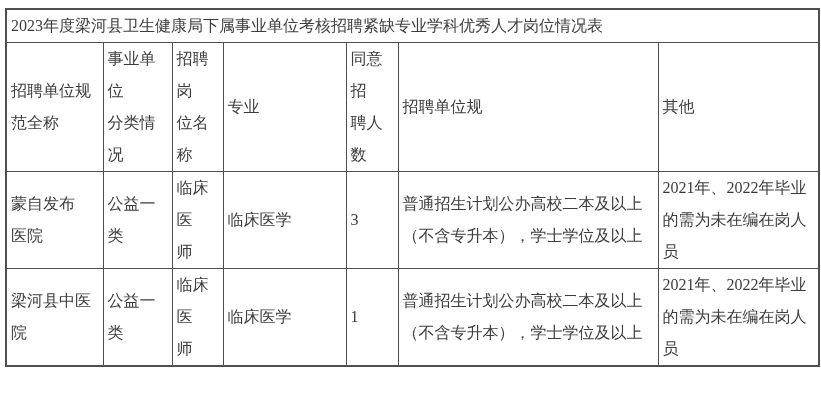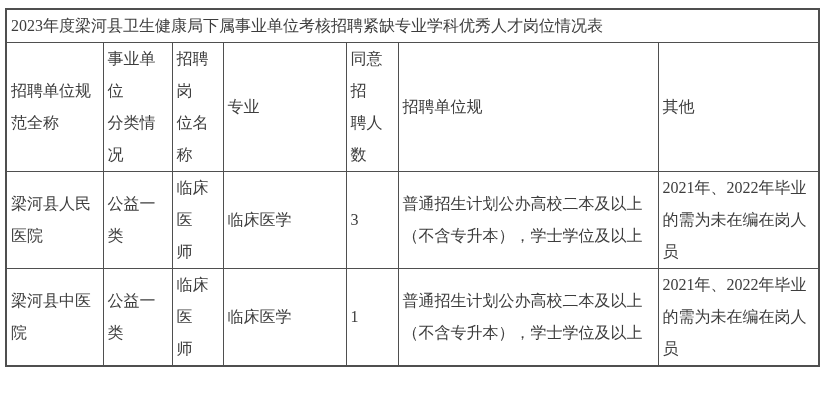--- a/index.html
+++ b/index.html
@@ -84,21 +84,21 @@
 分类情况</td>
         <td>招聘岗
 位名称</td>
         <td>专业</td>
         <td>同意招
 聘人数</td>
         <td>招聘单位规</td>
         <td>其他</td>
       </tr>
       <tr class="row-1">
-        <td>梁河县人民
+        <td>蒙自发布
 医院</td>
         <td>公益一类</td>
         <td>临床医
 师</td>
         <td>临床医学</td>
         <td>3</td>
         <td>普通招生计划公办高校二本及以上
 （不含专升本），学士学位及以上</td>
         <td>2021年、2022年毕业
 的需为未在编在岗人员</td>

